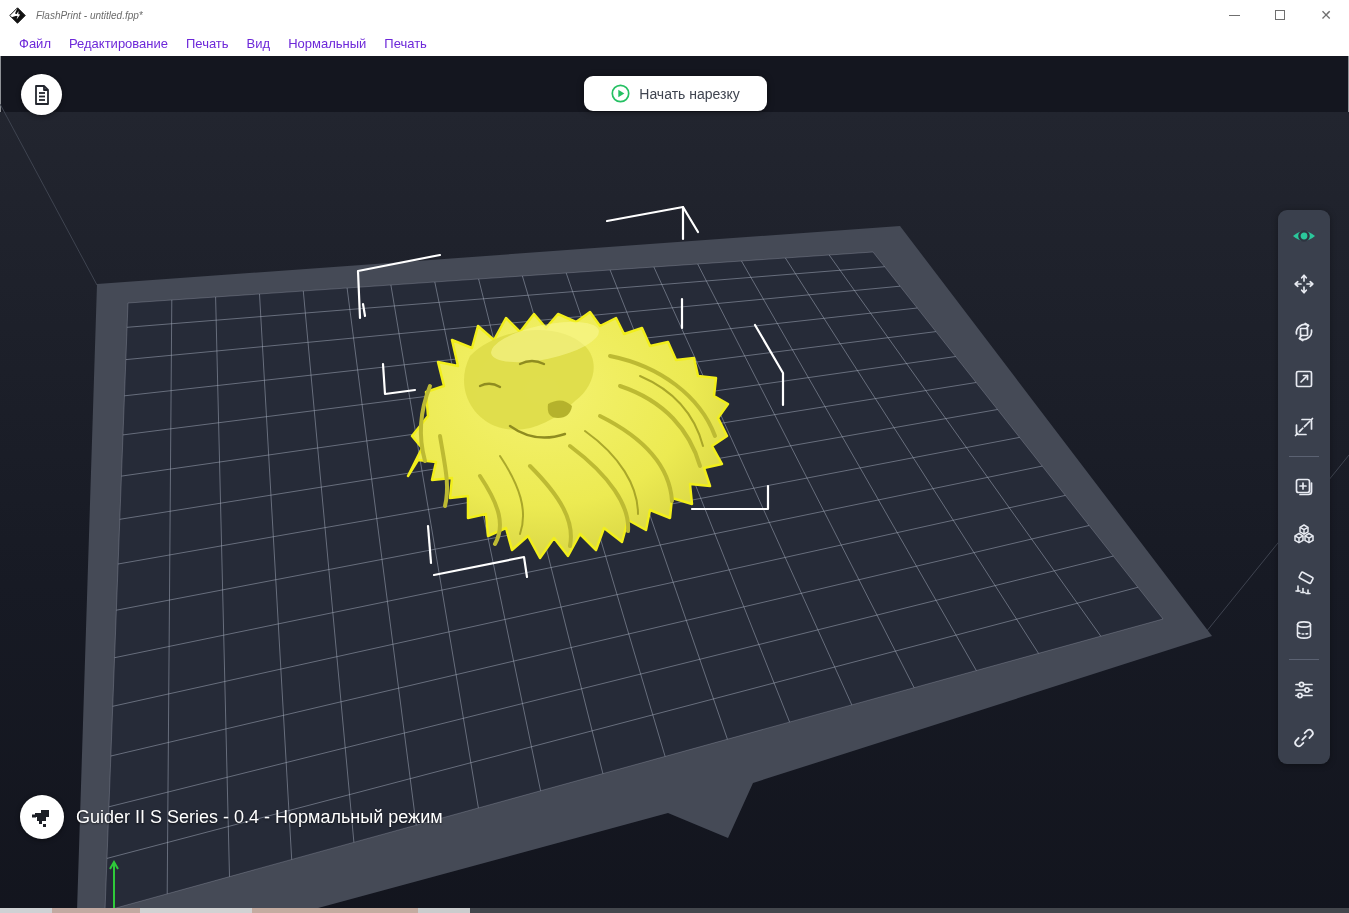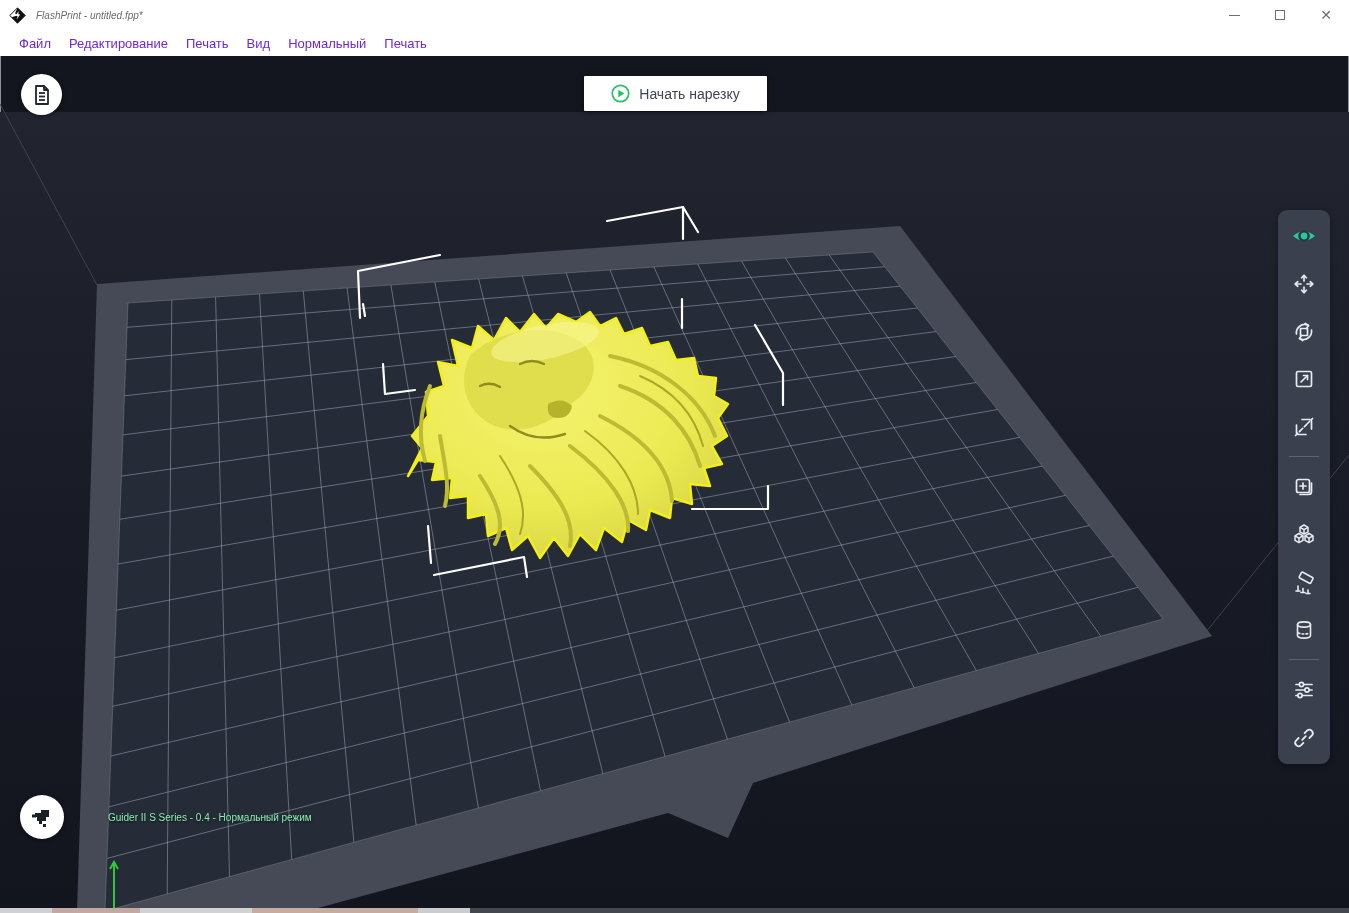--- a/index.html
+++ b/index.html
@@ -33,38 +33,38 @@
   #scene{position:absolute;left:0;top:0;}
   
   .circle-btn{
     position:absolute;width:41px;height:41px;border-radius:50%;background:#ffffff;
     display:flex;align-items:center;justify-content:center;
     box-shadow:0 1px 5px rgba(0,0,0,.45);
   }
   #file-btn{left:21px;top:74px;}
   #slice-btn{
     position:absolute;left:584px;top:76px;width:183px;height:35px;background:#ffffff;
-    border:none;border-radius:1px;display:flex;align-items:center;justify-content:center;gap:9px;
+    border:none;border-radius:9px;display:flex;align-items:center;justify-content:center;gap:9px;
     box-shadow:0 1px 6px rgba(0,0,0,.5);cursor:default;
   }
   #slice-btn span{font-size:14px;color:#3f4450;}
   
   #toolbar{
     position:absolute;left:1278px;top:210px;width:52px;height:554px;background:#3a404d;
     border-radius:9px;display:flex;flex-direction:column;align-items:center;padding:2px 0;
     box-shadow:0 1px 6px rgba(0,0,0,.35);
   }
   .tool-btn{width:52px;height:48px;display:flex;align-items:center;justify-content:center;background:transparent;border:none;cursor:default;}
   .tool-btn svg{display:block;}
   .tb-divider{width:30px;height:1px;background:#5b6272;margin:5px 0 6px 0;flex:0 0 auto;}
   
   #printer-chip{position:absolute;left:20px;top:795px;display:flex;align-items:center;gap:12px;cursor:default;}
   #printer-circle{position:relative;width:44px;height:44px;border-radius:50%;background:#ffffff;
     display:flex;align-items:center;justify-content:center;box-shadow:0 1px 5px rgba(0,0,0,.45);}
-  #printer-text{font-size:10px;color:#86efac;text-shadow:0 1px 2px rgba(0,0,0,.6);margin-left:32px;}
+  #printer-text{font-size:18px;color:#ffffff;text-shadow:0 1px 2px rgba(0,0,0,.6);}
   
   #taskbar-sliver{position:absolute;left:0;top:908px;width:1349px;height:5px;display:flex;}
   .tseg{height:5px;}
 </style>
 </head>
 <body>
 
 <div id="app">
 
   <div id="viewport">

